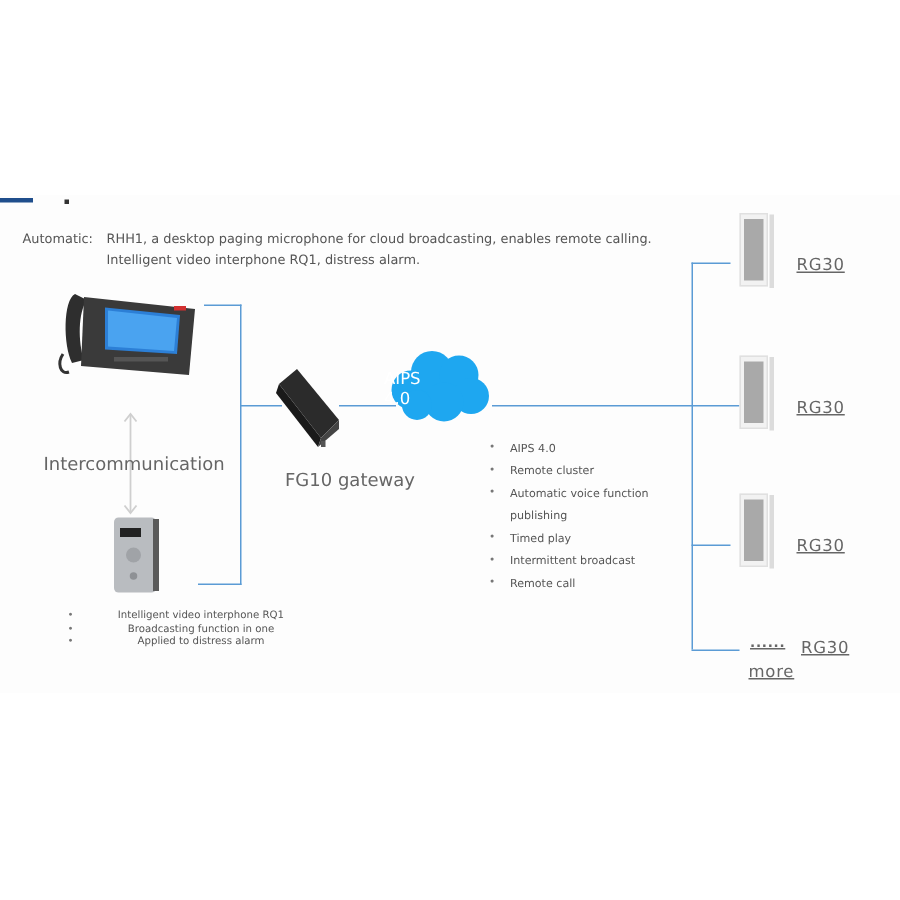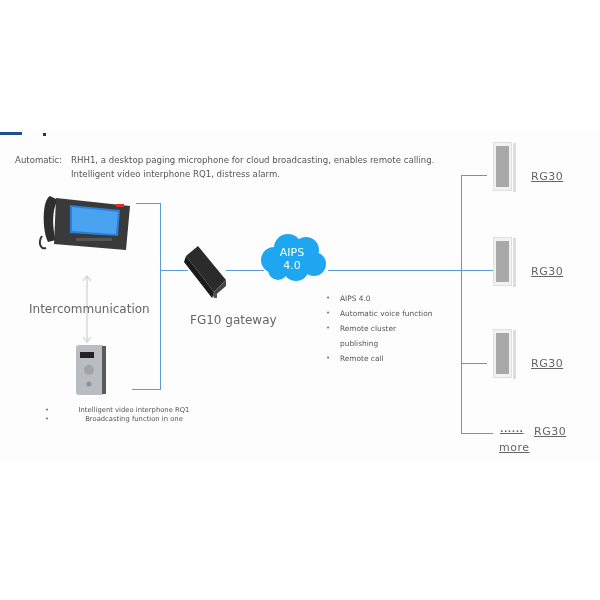--- a/index.html
+++ b/index.html
@@ -18,21 +18,21 @@
   ul.feat { position: absolute; margin: 0; padding: 0; list-style: none; font-size: 7.4px; color: #555; }
   ul.feat li { position: relative; padding-left: 14px; line-height: 15px; }
   ul.feat li::before { content: "•"; position: absolute; left: 0; color: #777; font-size: 7px; }
   ul.feat2 { position: absolute; margin: 0; padding: 0; list-style: none; font-size: 6.8px; color: #555; width: 170px; }
   ul.feat2 li { position: relative; padding-left: 10px; line-height: 8.6px; }
   ul.feat2 li::before { content: "•"; position: absolute; left: 1px; color: #777; }
   .speaker { position: absolute; width: 22px; height: 50px; }
   .speaker .front { position: absolute; left: 0; top: 0; width: 19px; height: 49px; background: #f2f2f2; border: 1px solid #e0e0e0; box-sizing: border-box; }
   .speaker .grill { position: absolute; left: 3px; top: 4px; width: 13px; height: 41px; background: #a9a9a9; }
   .speaker .side { position: absolute; left: 20px; top: 1px; width: 3px; height: 49px; background: #dcdcdc; }
-  .cloud-text { position: absolute; left: 0; top: 0; width: 100%; text-align: center; color: #fff; font-size: 11px; line-height: 13px; }
+  .cloud-text { position: absolute; left: 0; top: 0; width: 100%; color: #fff; font-size: 11px; line-height: 13px; }
 </style>
 </head>
 <body>
 
 <div class="panel" data-name="diagram-panel"></div>
 <div class="title-mark" data-name="title-accent-bar"></div>
 <div class="title-mark2" data-name="title-accent-dot"></div>
 
 <div class="optionals" data-name="optionals-note">
   <span class="lbl" data-name="optionals-label">Automatic:</span><span data-name="optionals-line1">RHH1, a desktop paging microphone for cloud broadcasting, enables remote calling.</span>
@@ -66,20 +66,21 @@
     <rect x="28" y="2" width="4" height="48" fill="#5a5a5a"></rect>
     <rect x="6" y="8" width="14" height="6" fill="#222"></rect>
     <circle cx="15" cy="26" r="5" fill="#a0a3a7"></circle>
     <circle cx="15" cy="40" r="2.5" fill="#8e9195"></circle>
   </svg>
 </div>
 
 <ul class="feat2" data-name="interphone-feature-list" style="left:44px;top:406px;text-align:center;">
   <li data-name="interphone-feature-item">Intelligent video interphone RQ1</li>
   <li data-name="interphone-feature-item">Broadcasting function in one</li>
+  <li data-name="interphone-feature-item">Applied to distress alarm</li>
 </ul>
 
 <div class="line" data-name="connector-phone" style="left:136px;top:203px;width:25px;height:1px;"></div>
 <div class="line" data-name="connector-bracket-vertical" style="left:160px;top:203px;width:1px;height:187px;"></div>
 <div class="line" data-name="connector-interphone" style="left:132px;top:389px;width:29px;height:1px;"></div>
 <div class="line" data-name="connector-to-gateway" style="left:160px;top:270px;width:28px;height:1px;"></div>
 
 <div class="abs" data-name="gateway-box-icon" style="left:184px;top:244px;width:44px;height:56px;">
   <svg width="44" height="56" viewBox="0 0 44 56">
     <polygon points="2,12 14,2 42,36 30,48" fill="#2b2b2b"></polygon>
@@ -106,23 +107,25 @@
   <div class="cloud-text" style="top:14px;">
     <div data-name="cloud-title">AIPS</div>
     <div data-name="cloud-version">4.0</div>
   </div>
 </div>
 
 <div class="line" data-name="connector-cloud-speakers" style="left:328px;top:270px;width:165px;height:1px;"></div>
 
 <ul class="feat" data-name="aips-feature-list" style="left:326px;top:291px;">
   <li data-name="aips-feature-item">AIPS 4.0</li>
+  <li data-name="aips-feature-item">Remote cluster</li>
   <li data-name="aips-feature-item">Automatic voice function</li>
-  <li data-name="aips-feature-item">Remote cluster</li>
   <li data-name="aips-feature-item-cont" style="list-style:none;">publishing</li>
+  <li data-name="aips-feature-item">Timed play</li>
+  <li data-name="aips-feature-item">Intermittent broadcast</li>
   <li data-name="aips-feature-item">Remote call</li>
 </ul>
 <style>ul.feat li[data-name="aips-feature-item-cont"]::before { content: ""; }</style>
 
 <div class="line" data-name="speaker-bus-vertical" style="left:461px;top:175px;width:1px;height:258px;"></div>
 <div class="line" data-name="connector-speaker-1" style="left:461px;top:175px;width:26px;height:1px;"></div>
 <div class="line" data-name="connector-speaker-3" style="left:461px;top:363px;width:26px;height:1px;"></div>
 <div class="line" data-name="connector-more" style="left:461px;top:433px;width:32px;height:1px;"></div>
 
 <div class="speaker" data-name="rg30-speaker-icon" style="left:493px;top:142px;">

